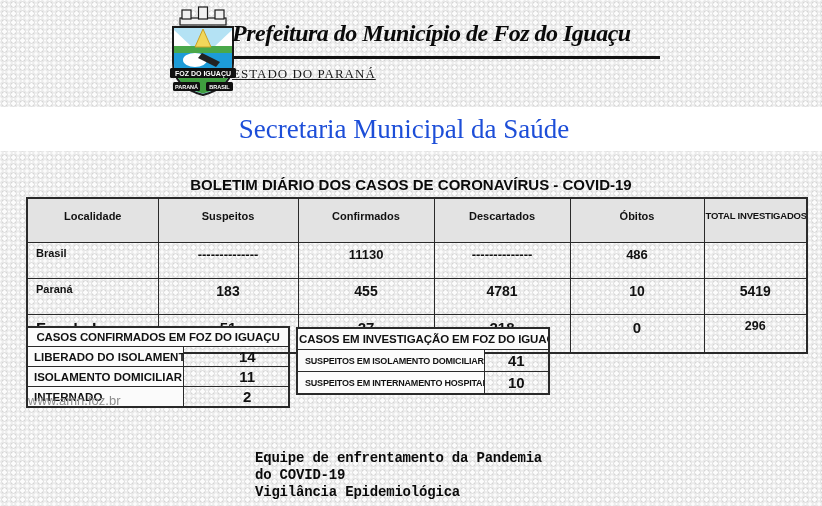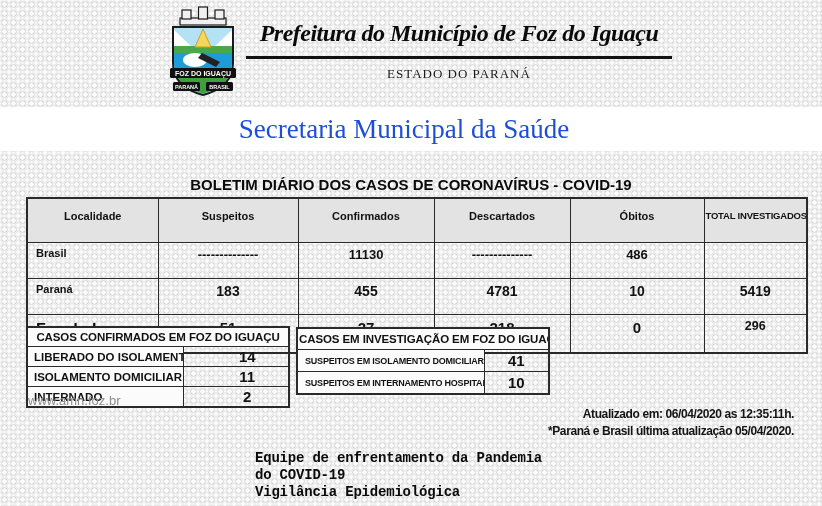--- a/index.html
+++ b/index.html
@@ -12,31 +12,31 @@
     background-color:#fcfcfc;
     background-image:
       radial-gradient(circle, rgba(255,255,255,0) 2px, #cbcbcb 2.6px, rgba(255,255,255,0) 3.5px),
       radial-gradient(circle, rgba(255,255,255,0) 2px, #cbcbcb 2.6px, rgba(255,255,255,0) 3.5px);
     background-size:9px 9px;
     background-position:0 0, 4.5px 4.5px;
   }
   
   .crest{position:absolute;left:166px;top:6px;width:74px;height:100px;}
   .header-text{
-    position:absolute;left:228px;top:20px;width:430px;text-align:center;padding-left:16px;
+    position:absolute;left:216px;top:20px;width:430px;text-align:left;padding-left:16px;
   }
   .prefeitura-title{
     font-family:"Liberation Serif", serif;
     font-style:italic;font-weight:bold;font-size:24px;letter-spacing:-0.5px;
     color:#0a0a0a;white-space:nowrap;
   }
   .header-rule{height:3px;background:#111;margin:9px 2px 0 2px;}
   .estado{
     font-family:"Liberation Serif", serif;
-    font-size:13px;letter-spacing:1px;margin-top:7px;color:#1a1a1a;
+    font-size:13px;letter-spacing:1px;margin-top:7px;color:#1a1a1a;text-decoration:underline;
   }
   
   .secretaria-band{
     position:absolute;left:0;top:107px;width:822px;height:44px;background:#ffffff;
     display:flex;align-items:center;justify-content:center;
   }
   .secretaria-band span{
     font-family:"Liberation Serif", serif;font-size:27px;color:#1d4ed8;
     margin-right:14px;white-space:nowrap;
   }
@@ -243,23 +243,19 @@
       </tr>
       <tr>
         <td class="lbl">SUSPEITOS EM INTERNAMENTO HOSPITALAR</td>
         <td class="val">10</td>
       </tr>
     </tbody>
   </table>
 
   <div class="website">www.amn.foz.br</div>
 
-  <div class="updated">
-    <div>Atualizado em: 06/04/2020 as 12:35:11h.</div>
-    <div>*Paraná e Brasil última atualização 05/04/2020.</div>
-  </div>
 
   <div class="credits">
     <div>Equipe de enfrentamento da Pandemia do COVID-19</div>
     <div>Vigilância Epidemiológica</div>
   </div>
 
 </div>
 
 </body></html>

